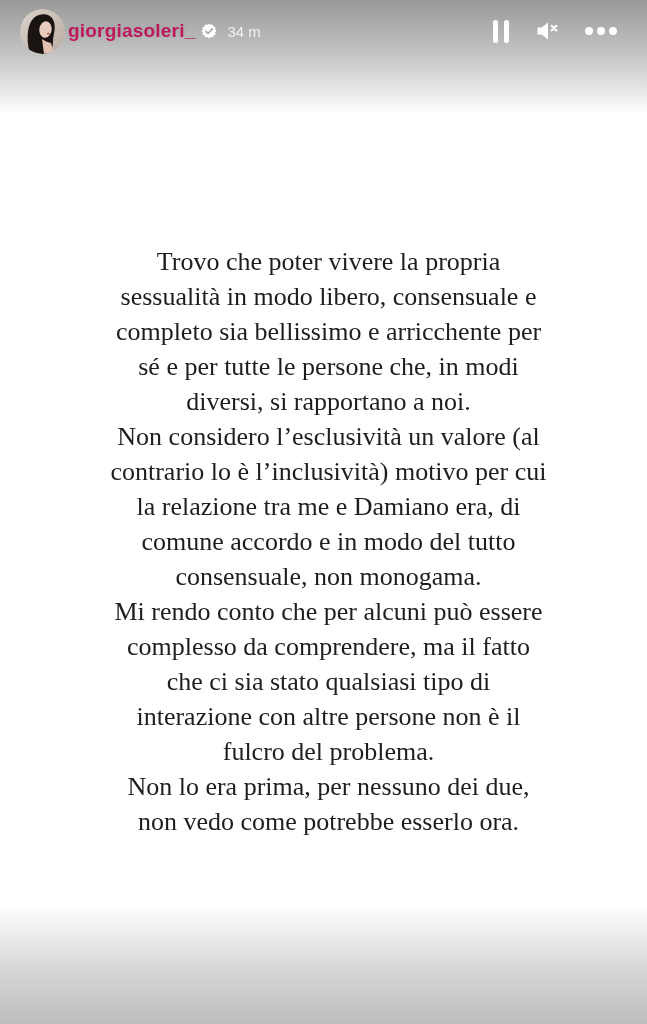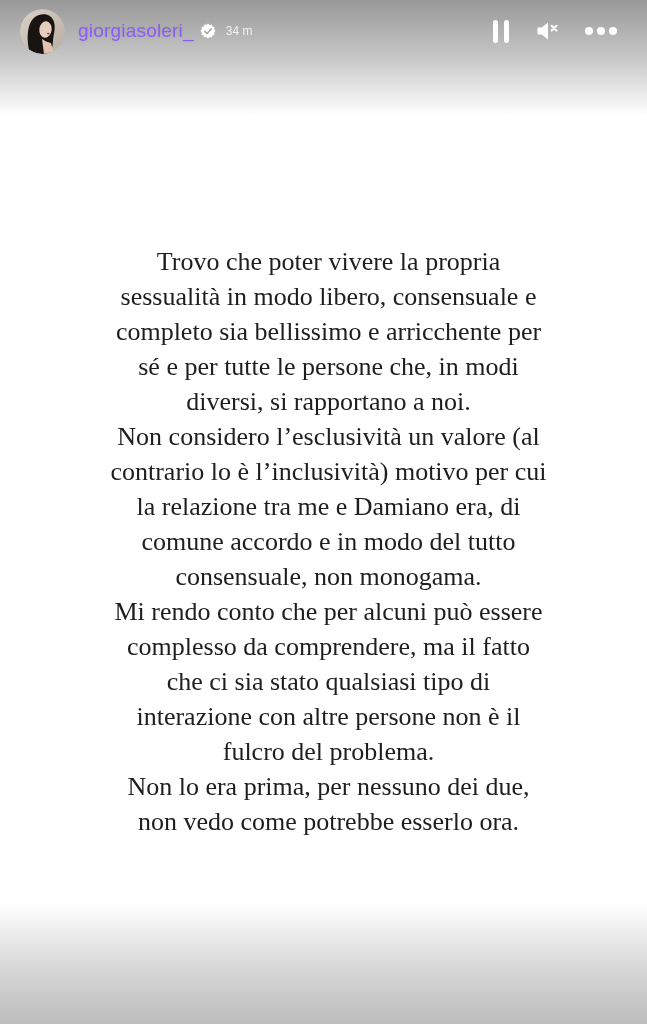--- a/index.html
+++ b/index.html
@@ -42,38 +42,38 @@
   }
   .avatar {
     width: 45px; height: 45px;
     border-radius: 50%;
     overflow: hidden;
     flex: 0 0 auto;
     cursor: pointer;
   }
   .avatar svg { display: block; }
   .username {
-    margin-left: 13px;
-    color: #8b5cf6;
+    margin-left: 3px;
+    color: #be185d;
     font-size: 19px;
-    font-weight: 400;
+    font-weight: 700;
     letter-spacing: 0.2px;
     cursor: pointer;
     text-shadow: 0 0 4px rgba(0,0,0,0.08);
   }
   .verified {
     margin-left: 6px;
     width: 16px; height: 16px;
     display: inline-flex;
     flex: 0 0 auto;
   }
   .timestamp {
     margin-left: 10px;
     color: rgba(255,255,255,0.82);
-    font-size: 12px;
+    font-size: 15px;
     font-weight: 400;
   }
   .controls {
     margin-left: auto;
     display: flex;
     align-items: center;
     gap: 26px;
   }
   .ctrl {
     background: none;

